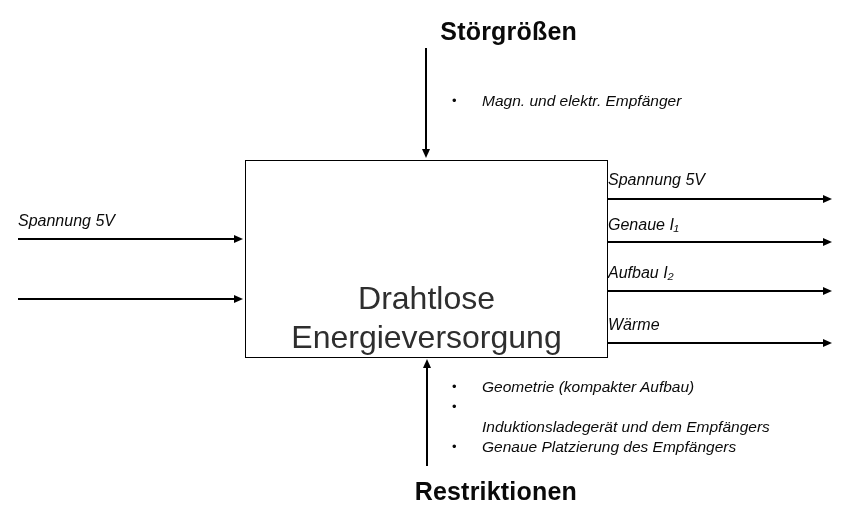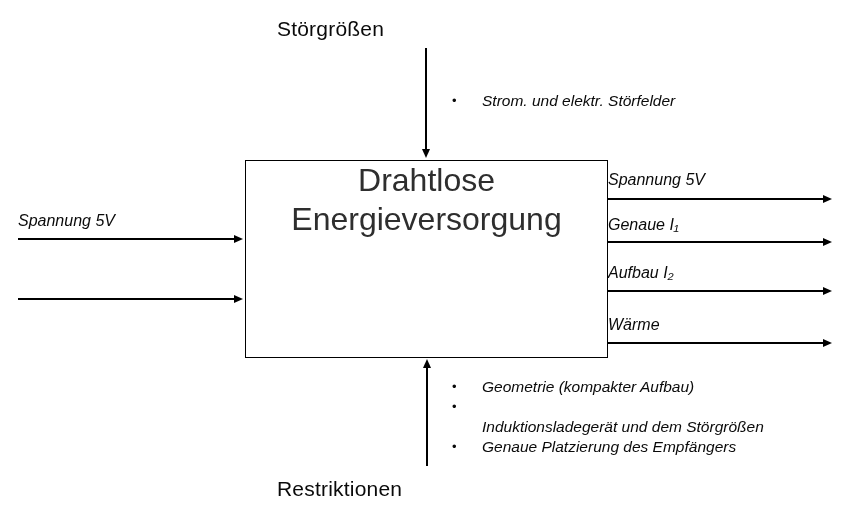--- a/index.html
+++ b/index.html
@@ -9,37 +9,37 @@
     background:#ffffff;
     font-family:"Liberation Sans","DejaVu Sans",sans-serif;
     color:#000000;
     overflow:hidden;
   }
 
   
   .head-title {
     position:absolute;
     width:300px;
-    text-align:left;
-    font-weight:normal;
-    font-size:21px;
+    text-align:right;
+    font-weight:bold;
+    font-size:25px;
     color:#0a0a0a;
     letter-spacing:0.2px;
   }
   .top-title    { left:277px; top:17px; }
   .bottom-title { left:277px; top:477px; }
 
   
   .process-box {
     position:absolute;
     left:245px; top:160px;
     width:363px; height:198px;
     border:1.5px solid #000000;
     box-sizing:border-box;
-    display:flex; align-items:flex-start; justify-content:center;
+    display:flex; align-items:flex-end; justify-content:center;
   }
   .process-box-title {
     width:340px;
     text-align:center;
     font-size:32px;
     line-height:39px;
     font-weight:300;
     color:#2e2e2e;
   }
 
@@ -135,21 +135,21 @@
 </head>
 <body>
 
 <div class="canvas">
 
   <div class="head-title top-title">Störgrößen</div>
   <div class="v-arrow v-arrow-top"></div>
   <div class="bullet-list top-bullets">
     <div class="bullet-row">
       <span class="bullet-cell">•</span>
-      <span>Strom. und elektr. Störfelder</span>
+      <span>Magn. und elektr. Empfänger</span>
     </div>
   </div>
 
   <div class="process-box">
     <div class="process-box-title">Drahtlose Energieversorgung</div>
   </div>
 
   <div class="flow-label in-label in-label-0">Spannung 5V</div>
   <div class="h-arrow in-arrow in-arrow-0"></div>
   <div class="h-arrow in-arrow in-arrow-1"></div>
@@ -167,21 +167,21 @@
   <div class="bullet-list bottom-bullets">
     <div class="bullet-row">
       <span class="bullet-cell">•</span>
       <span>Geometrie (kompakter Aufbau)</span>
     </div>
     <div class="bullet-row">
       <span class="bullet-cell">•</span>
     </div>
     <div class="bullet-row">
       <span class="bullet-cell"></span>
-      <span>Induktionsladegerät und dem Störgrößen</span>
+      <span>Induktionsladegerät und dem Empfängers</span>
     </div>
     <div class="bullet-row">
       <span class="bullet-cell">•</span>
       <span>Genaue Platzierung des Empfängers</span>
     </div>
   </div>
   <div class="head-title bottom-title">Restriktionen</div>
 
 </div>
 

